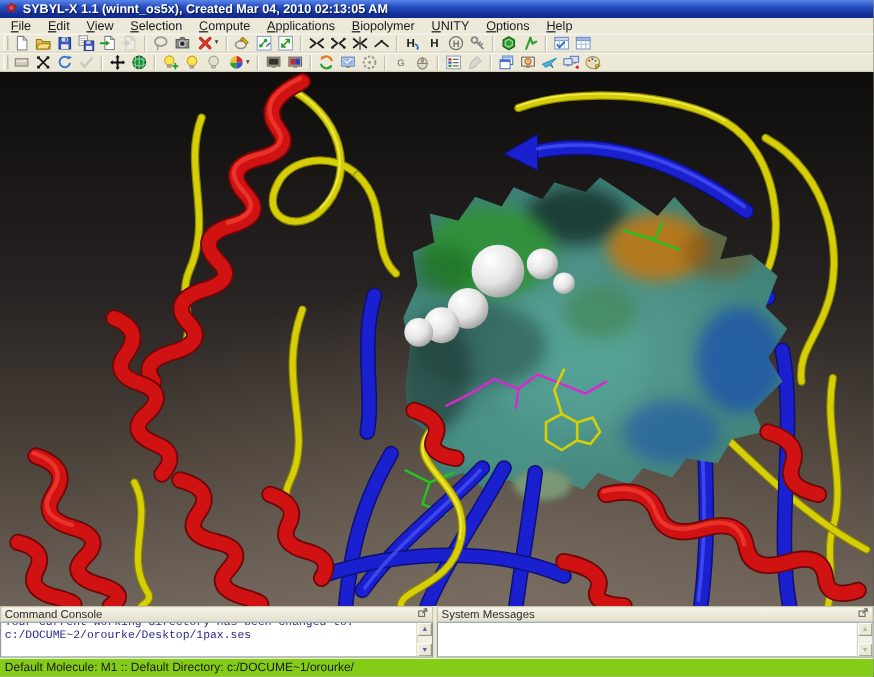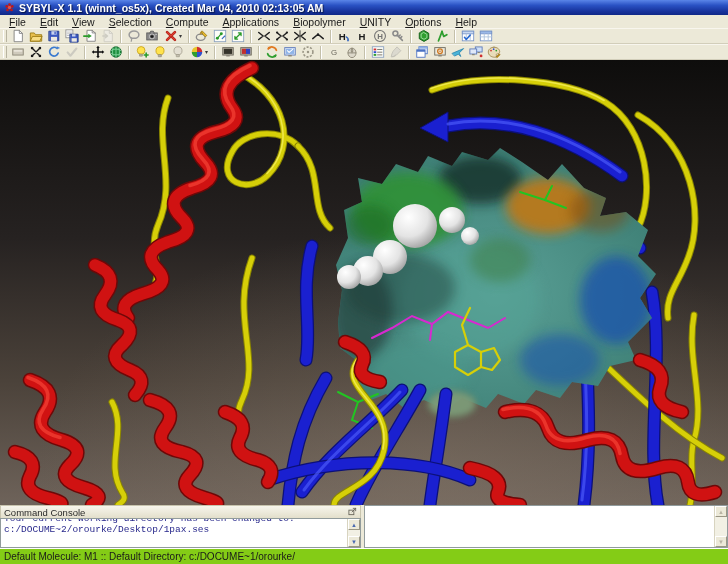--- a/index.html
+++ b/index.html
@@ -622,20 +622,27 @@
       <div class="panel-body">
         <div class="console-lines" id="console-lines"><div class="console-line">Your current working directory has been changed to:</div><div class="console-line">c:/DOCUME~2/orourke/Desktop/1pax.ses</div></div>
         <div class="scrollbar">
           <div class="sb-btn">▲</div>
           <div class="sb-btn">▼</div>
         </div>
       </div>
     </div>
     <div class="panel-divider"></div>
     <div class="panel messages">
+      <div class="panel-header">
+        <span class="ph-title">System Messages</span>
+        <span class="float-slot"><svg width="9" height="9" viewBox="0 0 10 10">
+              <rect x="1" y="3.5" width="5.5" height="5" fill="none" stroke="#6a675c" stroke-width="1"></rect>
+              <path d="M4.5 5.5L8.5 1.5M8.5 1.5H5.8M8.5 1.5v2.7" fill="none" stroke="#6a675c" stroke-width="1" stroke-linecap="round" stroke-linejoin="round"></path>
+            </svg></span>
+      </div>
       <div class="panel-body">
         <div class="scrollbar">
           <div class="sb-btn disabled">▲</div>
           <div class="sb-btn disabled">▼</div>
         </div>
       </div>
     </div>
   </div>
 
   <div class="statusbar">

